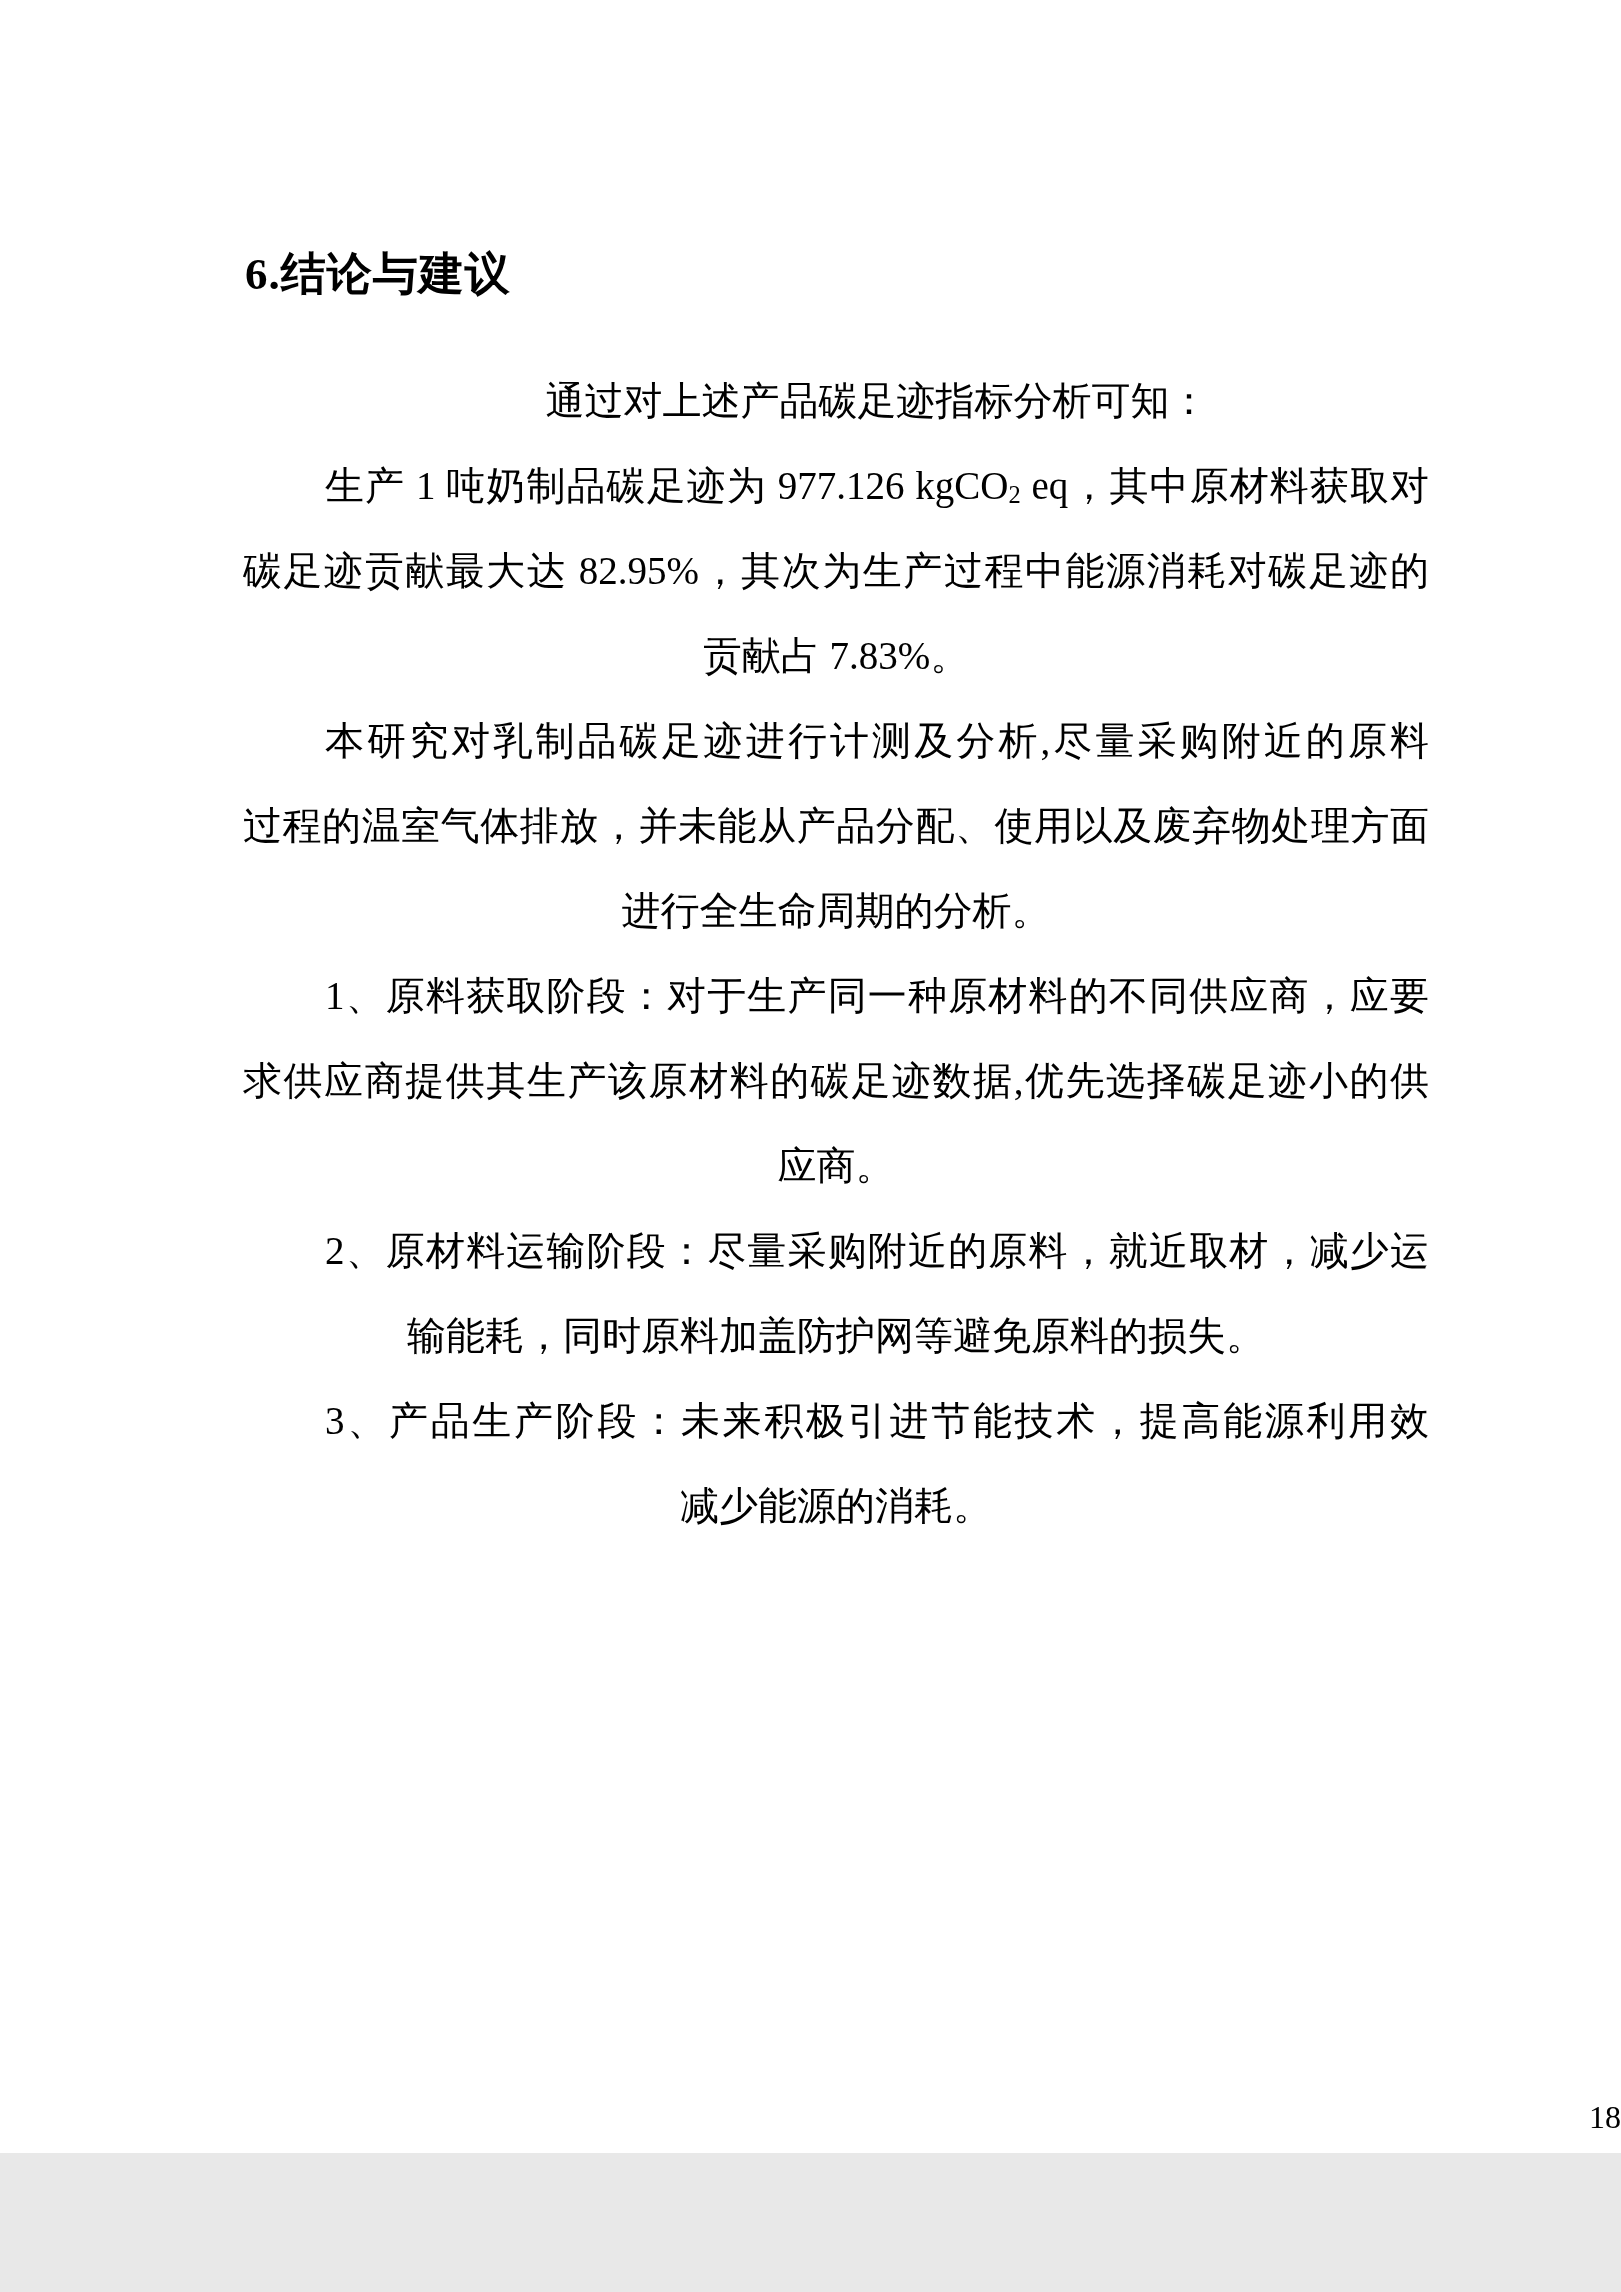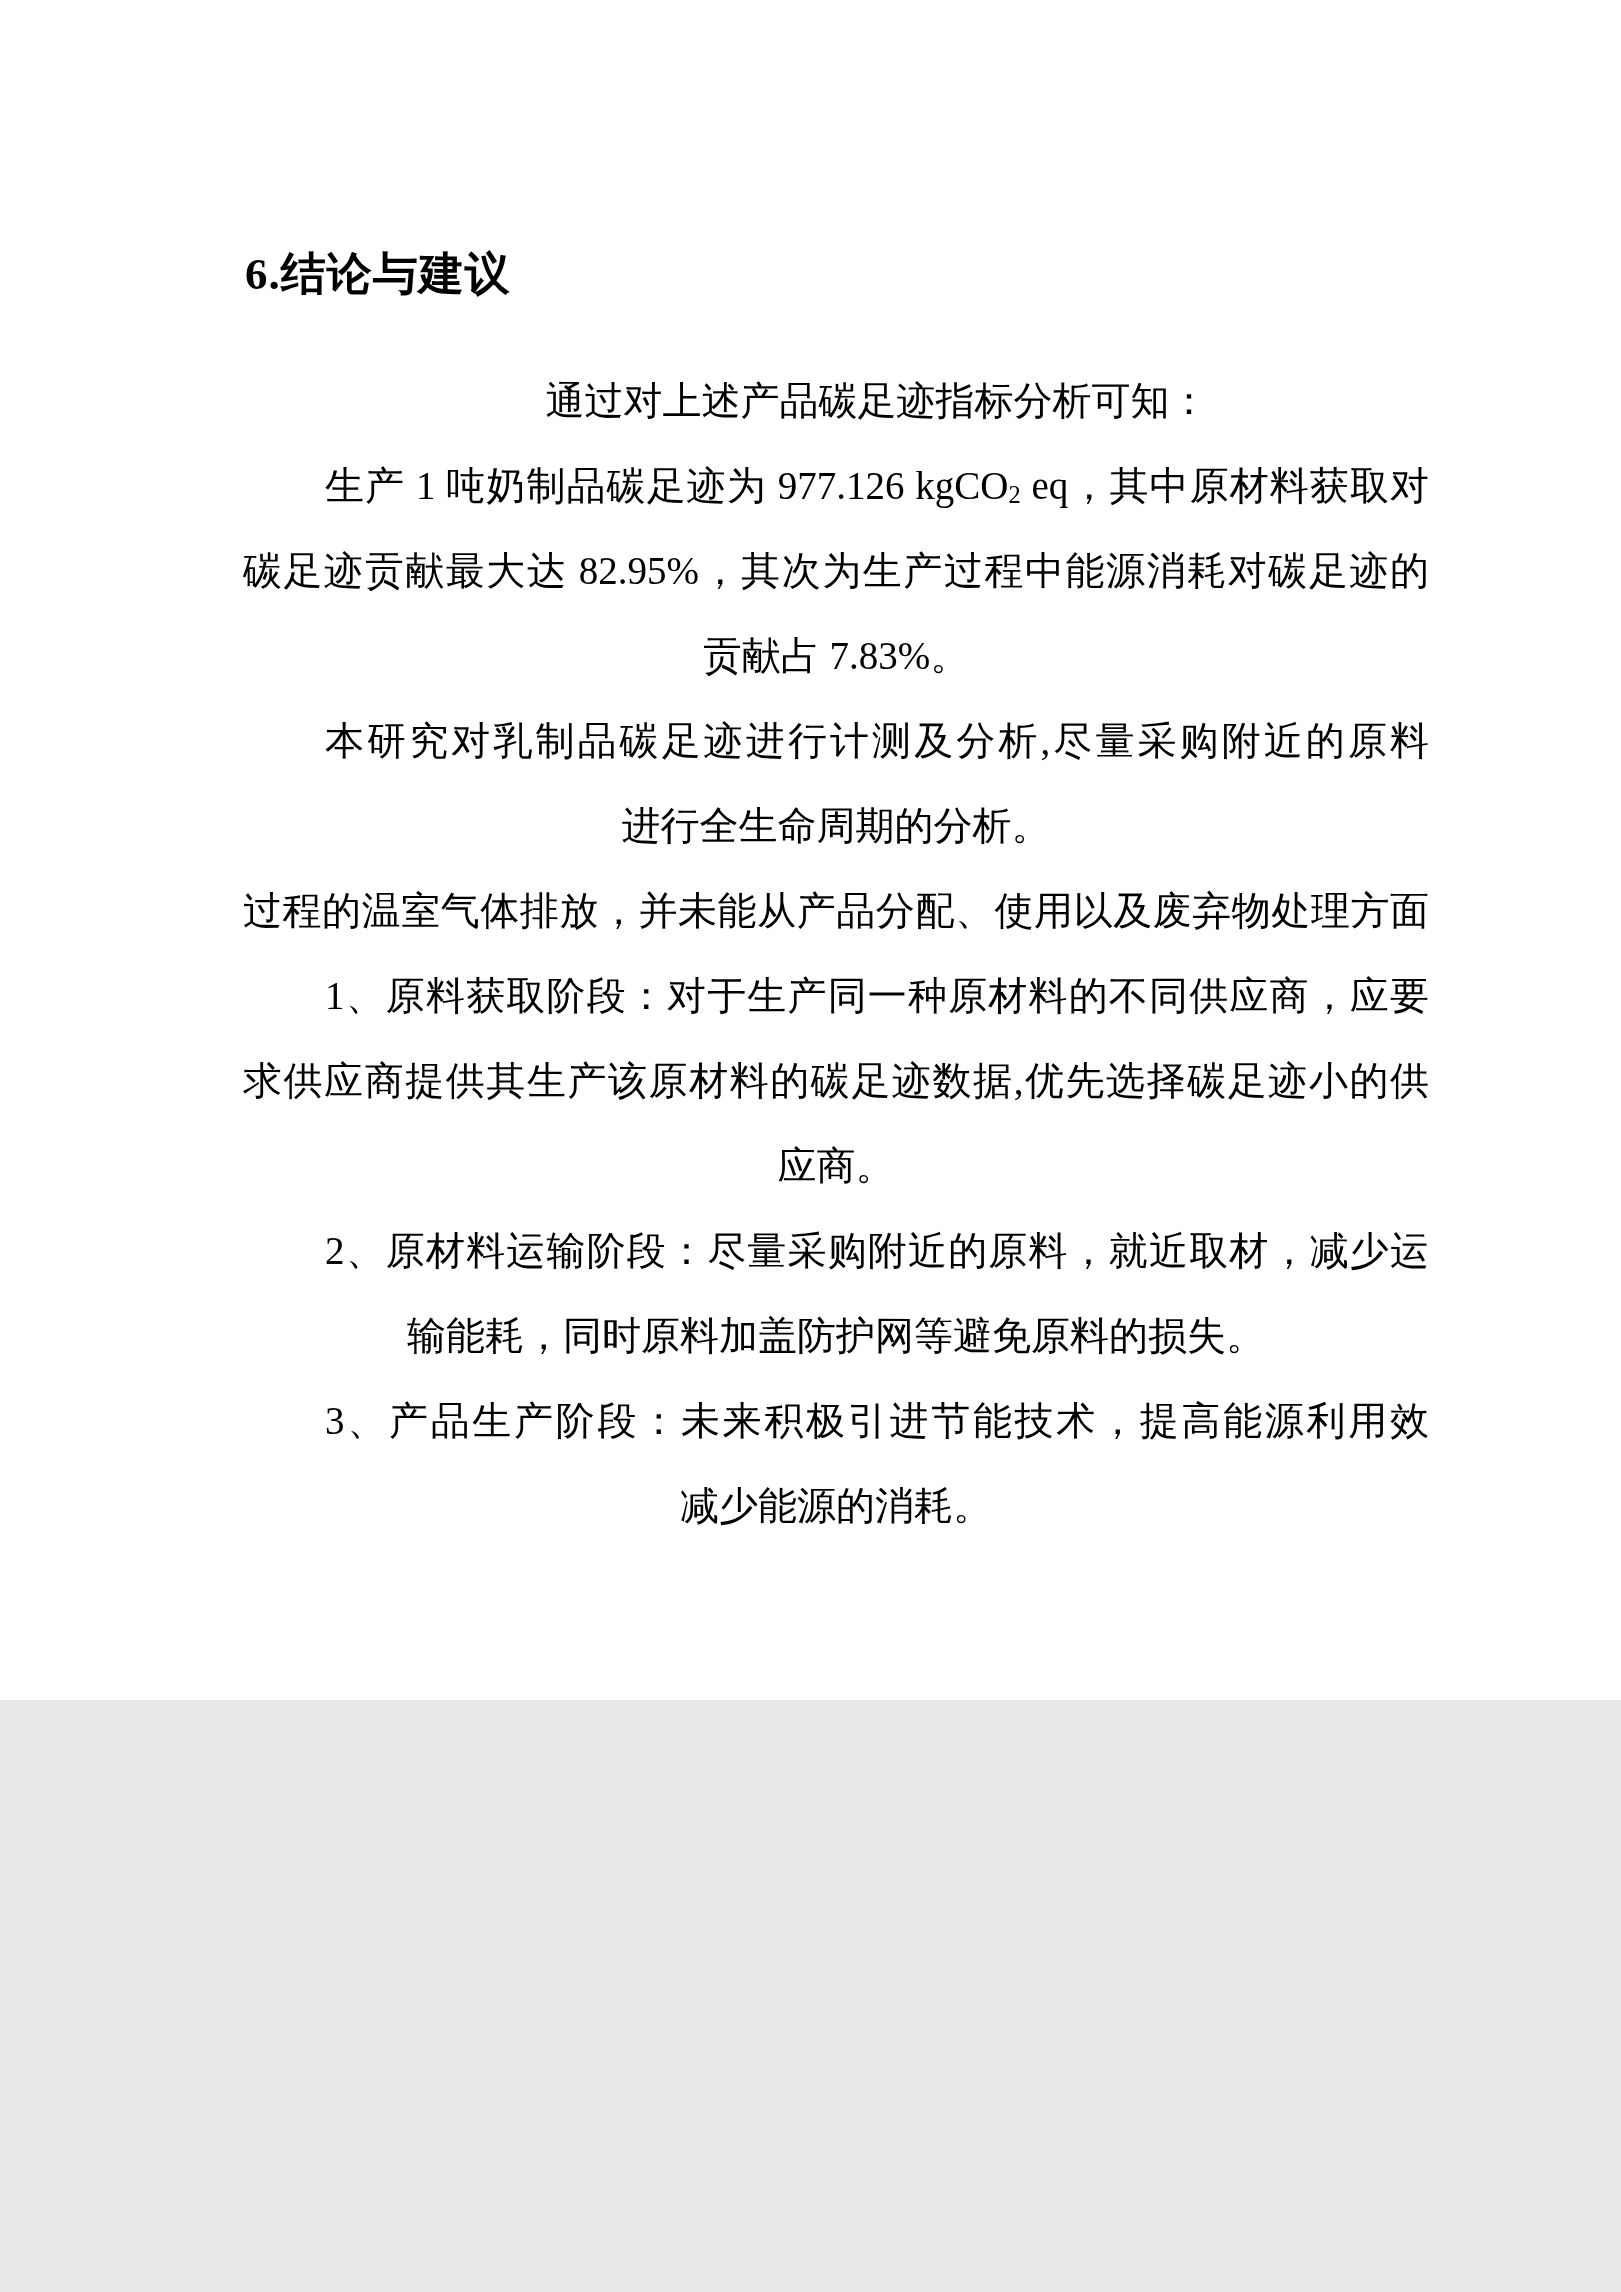--- a/index.html
+++ b/index.html
@@ -1,19 +1,19 @@
 <!DOCTYPE html>
 <html><head>
 <meta charset="utf-8">
 <style>
   html, body { margin: 0; padding: 0; background: #e8e8e8; }
   .page {
     position: relative;
     width: 1621px;
-    height: 1700px;
+    height: 2153px;
     background: #ffffff;
     margin: 0 auto;
     font-family: "Liberation Serif", "DejaVu Serif", serif;
     color: #000000;
     overflow: hidden;
   }
   .heading {
     position: absolute;
     left: 245px;
     top: 245px;
@@ -70,22 +70,22 @@
       <div class="paragraph">
         <div class="line indent"><span>通过对上述产品碳足迹指标分析可知：</span></div>
       </div>
       <div class="paragraph">
         <div class="line indent fill"><span>生产 1 吨奶制品碳足迹为 977.126 kgCO</span><sub>2</sub><span> eq，其中原材料获取对</span></div>
         <div class="line fill"><span>碳足迹贡献最大达 82.95%，其次为生产过程中能源消耗对碳足迹的</span></div>
         <div class="line"><span>贡献占 7.83%。</span></div>
       </div>
       <div class="paragraph">
         <div class="line indent fill"><span>本研究对乳制品碳足迹进行计测及分析,尽量采购附近的原料</span></div>
+        <div class="line fill"><span>过程的温室气体排放，并未能从产品分配、使用以及废弃物处理方面</span></div>
         <div class="line"><span>进行全生命周期的分析。</span></div>
-        <div class="line fill"><span>过程的温室气体排放，并未能从产品分配、使用以及废弃物处理方面</span></div>
       </div>
       <div class="paragraph">
         <div class="line indent fill"><span>1、原料获取阶段：对于生产同一种原材料的不同供应商，应要</span></div>
         <div class="line fill"><span>求供应商提供其生产该原材料的碳足迹数据,优先选择碳足迹小的供</span></div>
         <div class="line"><span>应商。</span></div>
       </div>
       <div class="paragraph">
         <div class="line indent fill"><span>2、原材料运输阶段：尽量采购附近的原料，就近取材，减少运</span></div>
         <div class="line"><span>输能耗，同时原料加盖防护网等避免原料的损失。</span></div>
       </div>

